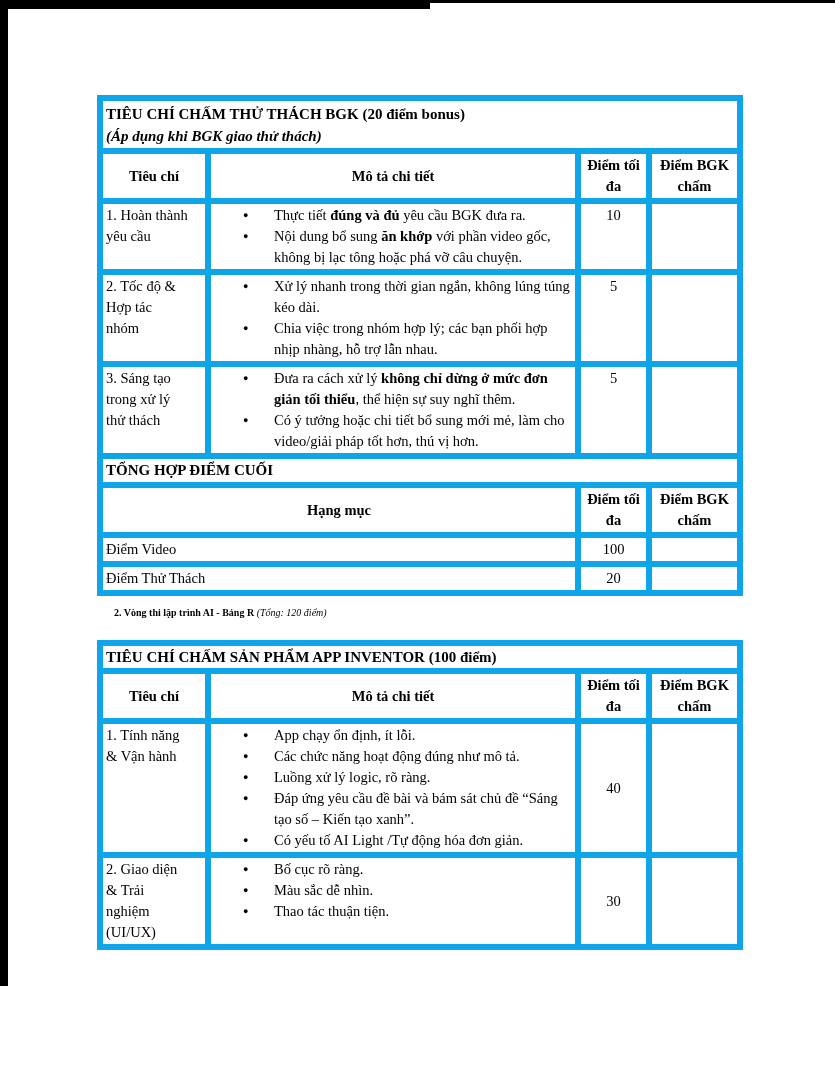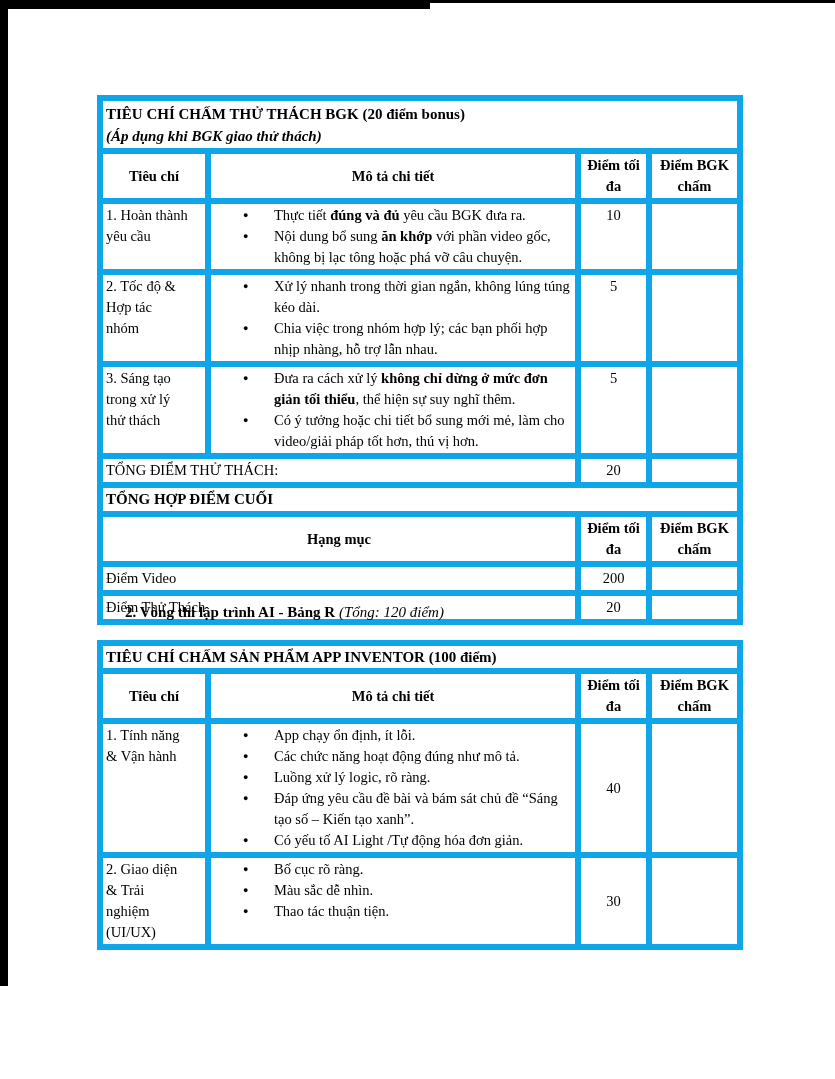--- a/index.html
+++ b/index.html
@@ -32,21 +32,21 @@
   td.dcell{padding:1px 2px;}
   .bullet{display:flex;}
   .marker{flex:0 0 31px;margin-left:30px;font-size:9px;line-height:21px;}
   .btext{flex:1;}
   td.score{text-align:center;}
   td.score.mid{vertical-align:middle;}
   td.labelcell{padding-left:3px;}
   td.sectioncell{font-weight:bold;font-size:15px;}
   .bold{font-weight:bold;}
 
-  .heading{position:absolute;left:125px;top:602px;font-size:15px;line-height:21px;}
+  .heading{position:absolute;left:114px;top:602px;font-size:10px;line-height:21px;}
   .heading .hb{font-weight:bold;}
   .heading .hi{font-style:italic;}
 </style>
 </head>
 <body>
 
 <div class="edge edge-top"></div>
 <div class="edge edge-top-left"></div>
 <div class="edge edge-left"></div>
 
@@ -112,36 +112,31 @@
           <div class="bullet">
             <span class="marker">●</span>
             <span class="btext"><span>Có ý tưởng hoặc chi tiết bổ sung mới mẻ, làm cho video/giải pháp tốt hơn, thú vị hơn.</span></span>
           </div>
         </td>
         <td class="score">5</td>
         <td class="bgk"></td>
       </tr>
     </tbody>
   <tbody id="t1summary">
-      <tr class="trow" style="height: 24px;">
-        <td class="labelcell" colspan="2">TỔNG ĐIỂM THỬ THÁCH:</td>
-        <td class="score">20</td>
-        <td class="bgk"></td>
-      </tr>
       <tr class="srow" style="height: 24px;">
         <td class="sectioncell" colspan="4">TỔNG HỢP ĐIỂM CUỐI</td>
       </tr>
       <tr class="hrow" style="height: 42px;">
         <td class="hcell" colspan="2">Hạng mục</td>
         <td class="hcell">Điểm tối đa</td>
         <td class="hcell">Điểm BGK chấm</td>
       </tr>
       <tr class="sumrow" style="height: 22px;">
         <td class="labelcell" colspan="2">Điểm Video</td>
-        <td class="score">200</td>
+        <td class="score">100</td>
         <td class="bgk"></td>
       </tr>
       <tr class="sumrow" style="height: 22px;">
         <td class="labelcell" colspan="2">Điểm Thử Thách</td>
         <td class="score">20</td>
         <td class="bgk"></td>
       </tr>
     </tbody>
 </table>
 

